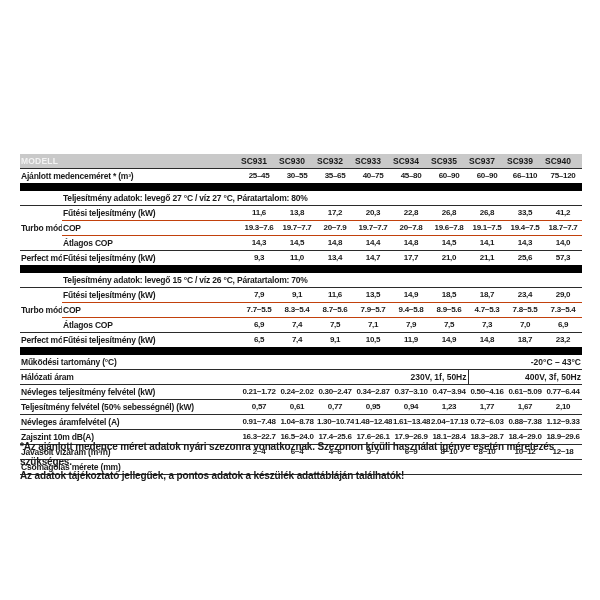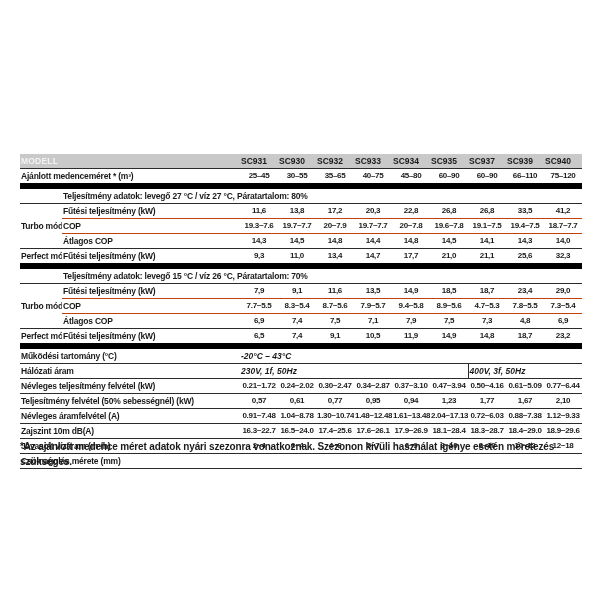--- a/index.html
+++ b/index.html
@@ -13,24 +13,24 @@
   td{
     padding:0 1px;height:14px;line-height:1.05;vertical-align:middle;
     font-weight:bold;font-size:8.5px;overflow:hidden;white-space:nowrap;
   }
   .val{text-align:center;font-size:8px;letter-spacing:-0.3px;}
   .lbl{text-align:left;letter-spacing:-0.2px;}
   .group{letter-spacing:-0.2px;}
   .hdr td{background:#c9c9c9;}
   .model-label{color:#f3f3f3;font-size:8.5px;letter-spacing:0.2px;}
   .model-name{text-align:left;font-size:8.5px;}
-  .center{text-align:left;font-style:italic;}
+  .center{text-align:right;}
   tr.b-norm td{border-top:1px solid #2b2b2b;}
   tr.b-light td{border-top:1px solid #c2410c;margin-top:20px;}
-  tr.b-heavy td{border-top:6px solid #000000;}
+  tr.b-heavy td{border-top:8px solid #000000;}
   table{border-bottom:1.5px solid #2b2b2b;}
   .vdiv{border-left:1px solid #2b2b2b;}
   .footnotes{
     position:absolute;left:20px;top:440px;width:562px;
     font-size:10px;font-weight:bold;line-height:1.45;letter-spacing:-0.15px;
   }
 </style>
 </head>
 <body>
 
@@ -124,21 +124,21 @@
     <td class="lbl group">Perfect mód</td>
     <td class="lbl">Fűtési teljesítmény (kW)</td>
     <td class="val">9,3</td>
     <td class="val">11,0</td>
     <td class="val">13,4</td>
     <td class="val">14,7</td>
     <td class="val">17,7</td>
     <td class="val">21,0</td>
     <td class="val">21,1</td>
     <td class="val">25,6</td>
-    <td class="val">32,3</td>
+    <td class="val">57,3</td>
   </tr>
 
   <tr class="b-heavy">
     <td></td>
     <td colspan="10" class="lbl">Teljesítmény adatok: levegő 15 °C / víz 26 °C, Páratartalom: 70%</td>
   </tr>
 
   <tr class="b-norm">
     <td rowspan="3" class="lbl group">Turbo mód</td>
     <td class="lbl">Fűtési teljesítmény (kW)</td>
@@ -166,21 +166,21 @@
   </tr>
   <tr class="b-light">
     <td class="lbl">Átlagos COP</td>
     <td class="val">6,9</td>
     <td class="val">7,4</td>
     <td class="val">7,5</td>
     <td class="val">7,1</td>
     <td class="val">7,9</td>
     <td class="val">7,5</td>
     <td class="val">7,3</td>
-    <td class="val">4,8</td>
+    <td class="val">7,0</td>
     <td class="val">6,9</td>
   </tr>
 
   <tr class="b-norm">
     <td class="lbl group">Perfect mód</td>
     <td class="lbl">Fűtési teljesítmény (kW)</td>
     <td class="val">6,5</td>
     <td class="val">7,4</td>
     <td class="val">9,1</td>
     <td class="val">10,5</td>
@@ -269,13 +269,14 @@
 
   <tr class="b-norm">
     <td colspan="11" class="lbl">Csomagolás mérete (mm)</td>
   </tr>
 </tbody>
     </table>
 </div>
 
 <div class="footnotes">
   <div>*Az ajánlott medence méret adatok nyári szezonra vonatkoznak. Szezonon kívüli használat igénye esetén méretezés szükséges.</div>
+  <div>Az adatok tájékoztató jellegűek, a pontos adatok a készülék adattábláján találhatók!</div>
 </div>
 
 </body></html>

